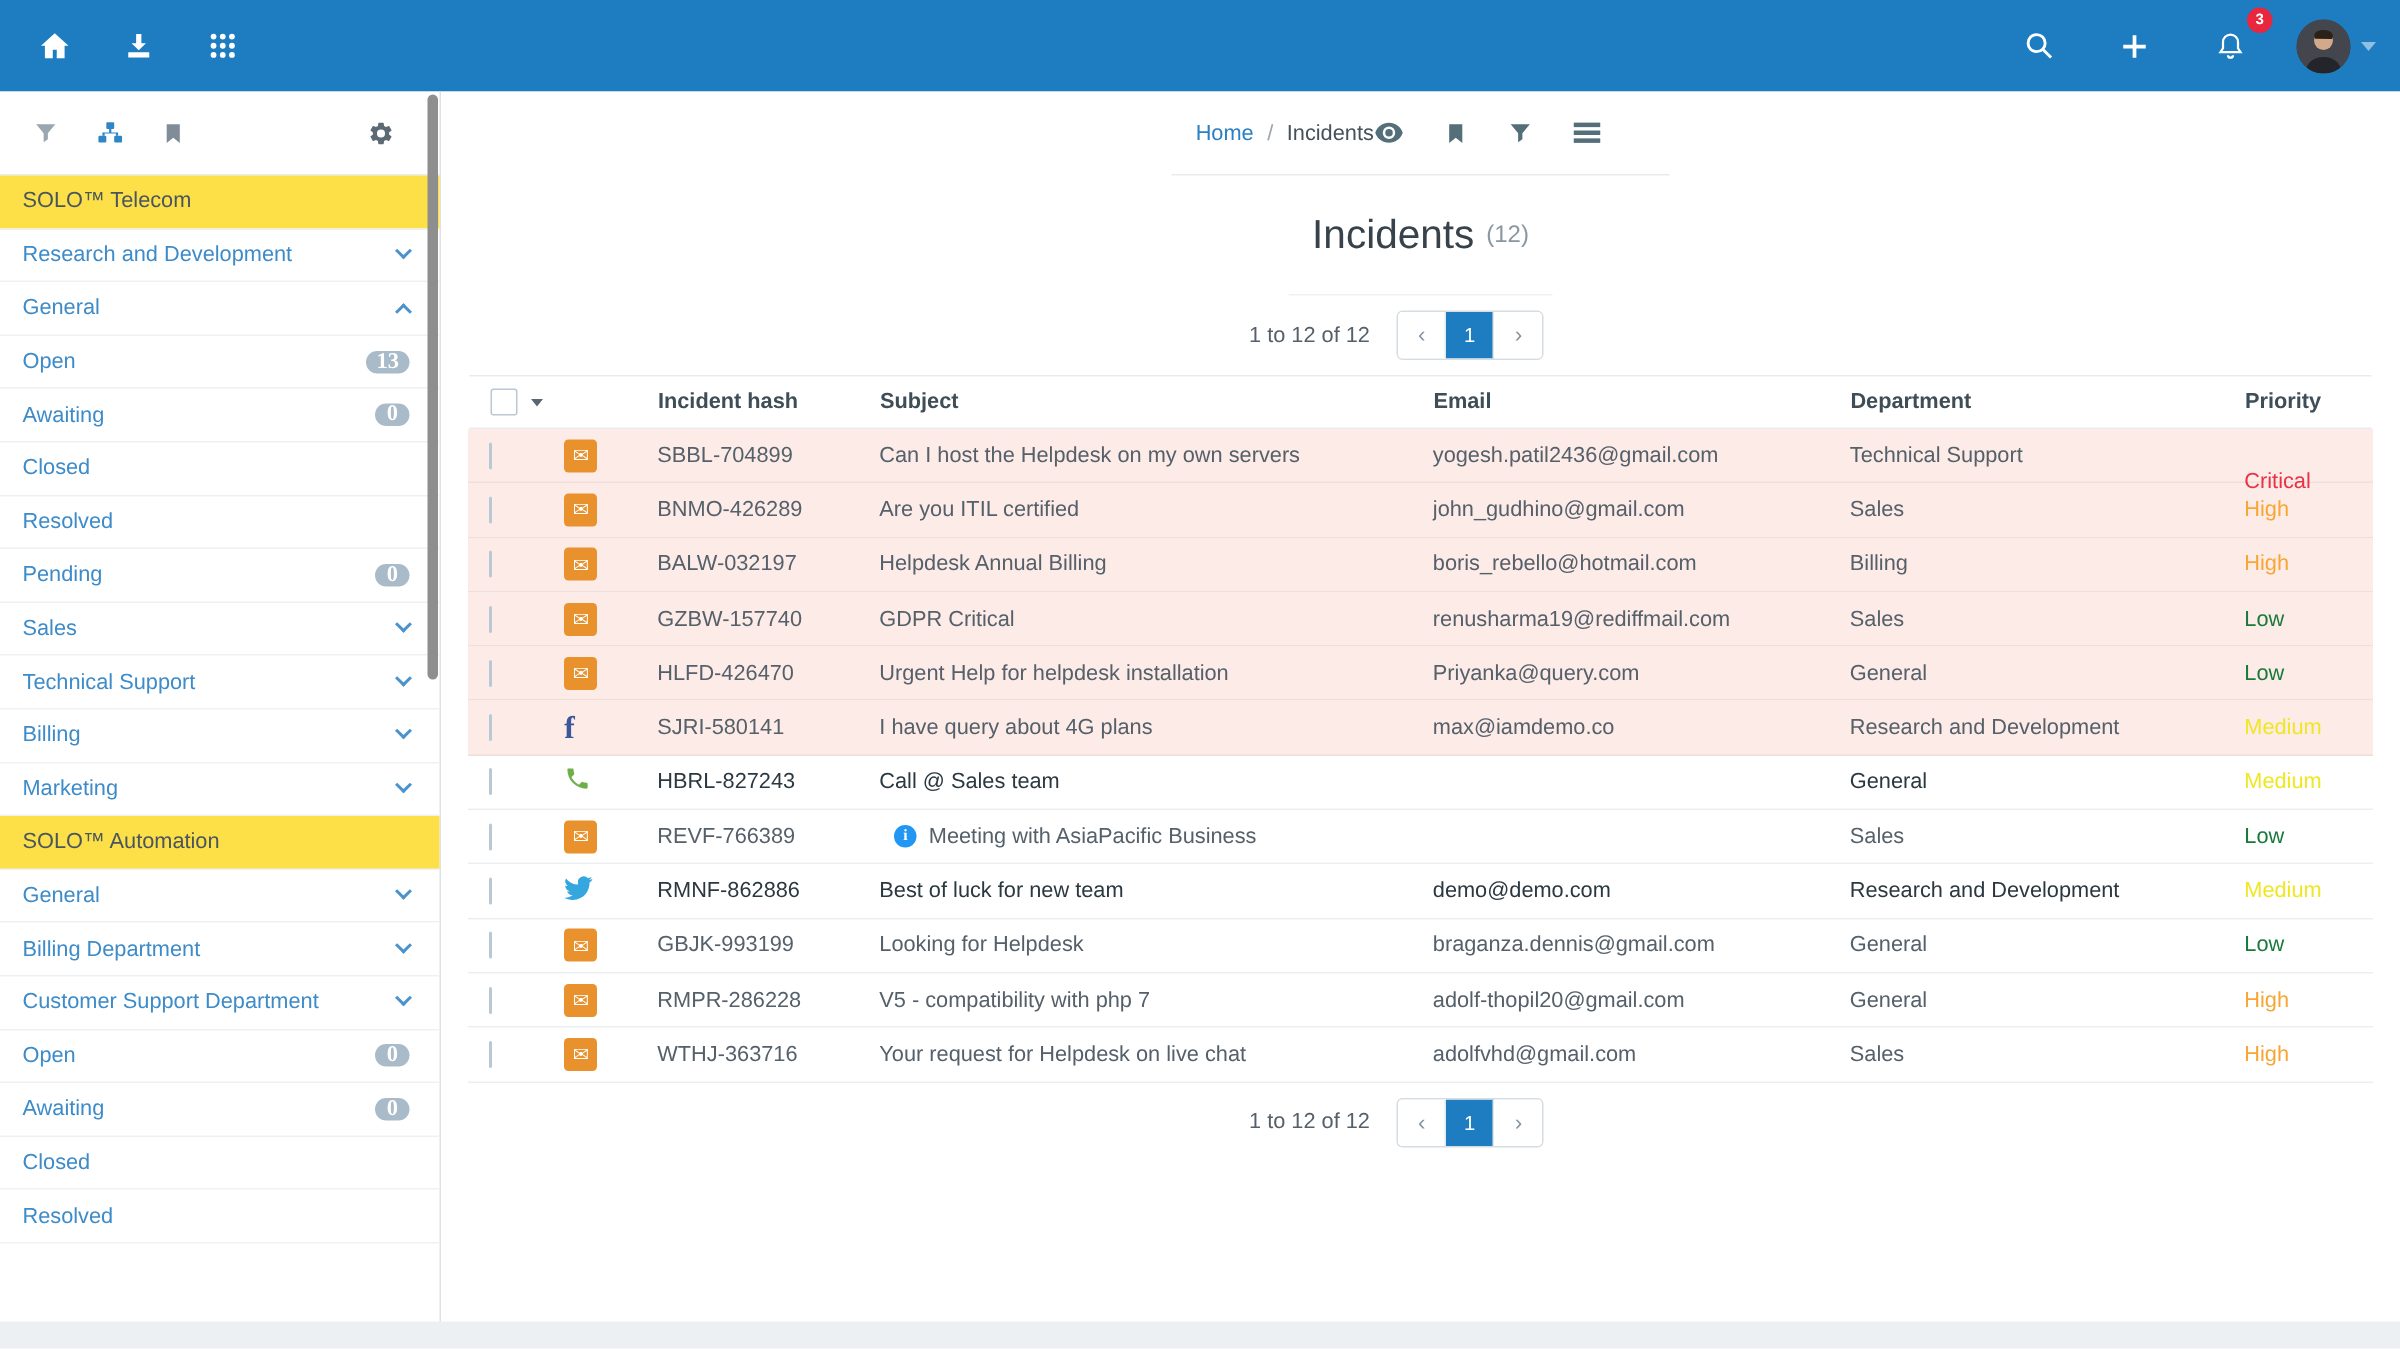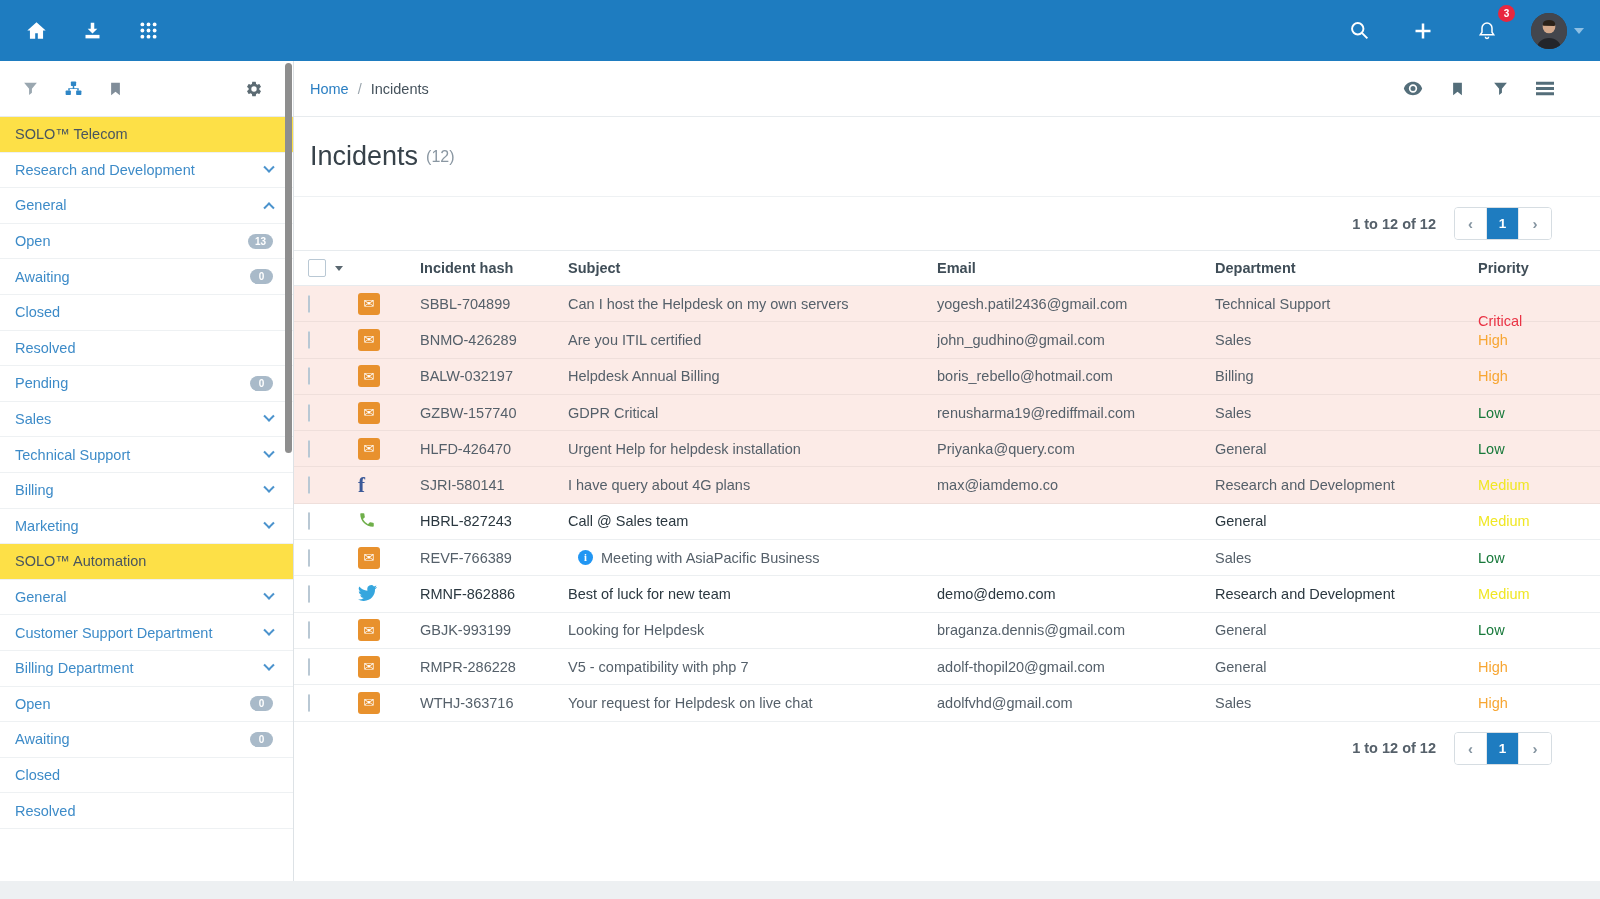--- a/index.html
+++ b/index.html
@@ -30,41 +30,41 @@
 
   
   .sidebar { width:294px; background:#fff; border-right:1px solid #dde2e6; position:relative; flex:none; }
   .sidebar-toolbar { height:56px; display:flex; align-items:center; gap:25px; padding:0 18px 0 22px; border-bottom:1px solid #e7ebee; }
   .sb-tool { cursor:pointer; display:flex; align-items:center; }
   .sb-gear { margin-left:auto; margin-right:12px; }
   .sidebar-list { }
   .sidebar-item { height:35.6px; display:flex; align-items:center; padding:0 20px 0 15px; border-bottom:1px solid #eef1f3;
     color:#3d8bc8; font-size:14.5px; cursor:pointer; }
   .sidebar-item.section { background:#fde047; color:#49555f; cursor:default; }
-  .sb-badge { margin-left:auto; background:#a9bac9; color:#fff; font-size:10px; font-weight:bold;
-    min-width:23px; height:15px; border-radius:8px; display:flex; align-items:center; justify-content:center; padding:0 7px; }
+  .sb-badge { margin-left:auto; background:#a9bac9; color:#fff; font-size:15px; font-weight:bold;
+    min-width:23px; height:15px; border-radius:8px; display:flex; align-items:center; justify-content:center; padding:0 7px;font-family:Liberation Serif, serif; }
   .chev { margin-left:auto; width:8px; height:8px; border-right:2px solid #4b93cd; border-bottom:2px solid #4b93cd; }
   .chev.down { transform:rotate(45deg) translate(-2px,-2px); }
   .chev.up   { transform:rotate(-135deg) translate(-2px,-2px); }
   .sidebar-thumb { position:absolute; top:2px; right:1px; width:7px; height:390px; background:#8e8e8e; border-radius:4px; }
 
   
-  .main { flex:1; background:#fff; display:flex; flex-direction:column; }
+  .main { flex:1; background:#fff; display:flex; flex-direction:column;align-items:center; }
   .breadcrumb-bar { height:56px; flex:none; display:flex; align-items:center; padding:0 46px 0 16px; border-bottom:1px solid #e7ebee; font-size:14.5px; }
   .bc-home { color:#2b7fc3; cursor:pointer; }
   .bc-sep { color:#9aa5ad; margin:0 9px; }
   .bc-cur { color:#45525c; }
   .bc-icons { margin-left:auto; display:flex; align-items:center; gap:27px; }
   .bc-icons .sb-tool svg { display:block; }
 
   .title-row { height:80px; flex:none; display:flex; align-items:center; padding:0 16px; border-bottom:1px solid #eef1f3; }
   .page-title { font-size:27px; color:#37424a; }
   .page-count { font-size:16px; color:#8a97a2; margin-left:8px; }
 
-  .pager-row { height:53px; flex:none; display:flex; align-items:center; justify-content:flex-end; gap:18px; padding:0 48px 0 16px;font-weight:bold; }
+  .pager-row { height:53px; flex:none; display:flex; align-items:center; justify-content:flex-end; gap:18px; padding:0 48px 0 16px; }
   .pg-summary { font-size:14.5px; color:#55606a; }
   .pg-group { display:flex; border:1px solid #d6dde2; border-radius:4px; overflow:hidden; }
   .pg-btn { width:32px; height:31px; display:flex; align-items:center; justify-content:center;
     background:#fff; color:#8494a0; font-size:15px; cursor:pointer; border-right:1px solid #e3e8ec; }
   .pg-btn:last-child { border-right:none; }
   .pg-btn.active { background:#1e7cc0; color:#fff; font-size:13.5px; }
 
   
   .grid-row { display:grid; grid-template-columns:50px 62px 148px 369px 278px 263px 1fr;
     align-items:center; padding-left:14px; padding-right:24px; }
@@ -266,27 +266,27 @@
 
   </div>
 
   <div class="sidebar-item">
     <span class="sb-label">General</span>
 
     <span class="chev down"></span>
   </div>
 
   <div class="sidebar-item">
+    <span class="sb-label">Billing Department</span>
+
+    <span class="chev down"></span>
+  </div>
+
+  <div class="sidebar-item">
     <span class="sb-label">Customer Support Department</span>
-
-    <span class="chev down"></span>
-  </div>
-
-  <div class="sidebar-item">
-    <span class="sb-label">Billing Department</span>
 
     <span class="chev down"></span>
   </div>
 
   <div class="sidebar-item">
     <span class="sb-label">Open</span>
     <span class="sb-badge">0</span>
 
   </div>
 

